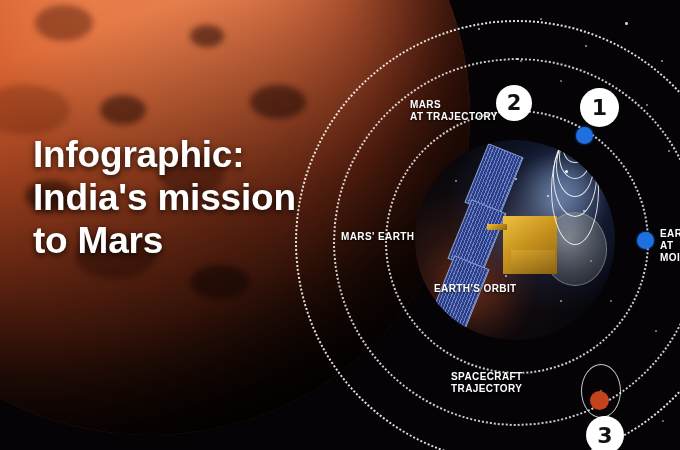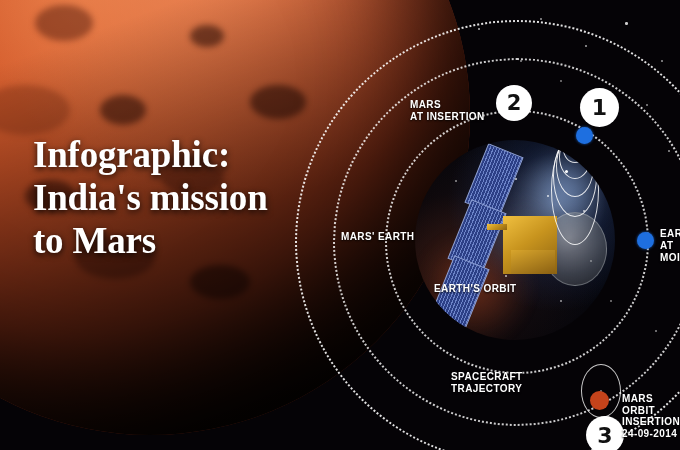--- a/index.html
+++ b/index.html
@@ -75,21 +75,21 @@
   
   .lbl{
     position:absolute;color:#fff;font-weight:bold;
     font-size:10px;letter-spacing:.4px;line-height:11.5px;
     text-shadow:0 1px 2px rgba(0,0,0,.9);
     white-space:pre-line;
   }
   
   .title{
     position:absolute;left:33px;top:133px;color:#fff;
-    font-family:Liberation Serif, serif;font-weight:bold;
+    font-family:Liberation Sans, sans-serif;font-weight:bold;
     font-size:37px;line-height:43px;letter-spacing:-.2px;
     text-shadow:0 2px 6px rgba(0,0,0,.85);
     white-space:pre-line;
   }
 </style>
 </head>
 <body>
 
 <div id="stage">
 
@@ -190,30 +190,27 @@
     <span>2</span>
   </div>
   <div class="badge" style="left:580px;top:88px;width:39px;height:39px;font-size:22px;">
     <span>1</span>
   </div>
   <div class="badge" style="left:586px;top:416px;width:38px;height:38px;font-size:22px;">
     <span>3</span>
   </div>
 
   <div class="lbl" style="left:410px;top:99px;">MARS
-AT INSERTION</div>
+AT TRAJECTORY</div>
 
 
   <div class="lbl" style="left:660px;top:228px;line-height:12px;">EARTH
 AT
 MOI</div>
 
-  <div class="lbl" style="left:622px;top:393px;">MARS ORBIT
-INSERTION
-24-09-2014</div>
 
   <div class="lbl" style="left:341px;top:231px;">MARS' EARTH</div>
 
   <div class="lbl" style="left:434px;top:283px;text-align:right;">EARTH'S ORBIT</div>
 
   <div class="lbl" style="left:451px;top:371px;">SPACECRAFT
 TRAJECTORY</div>
 
   <div class="title">Infographic:
 India's mission

